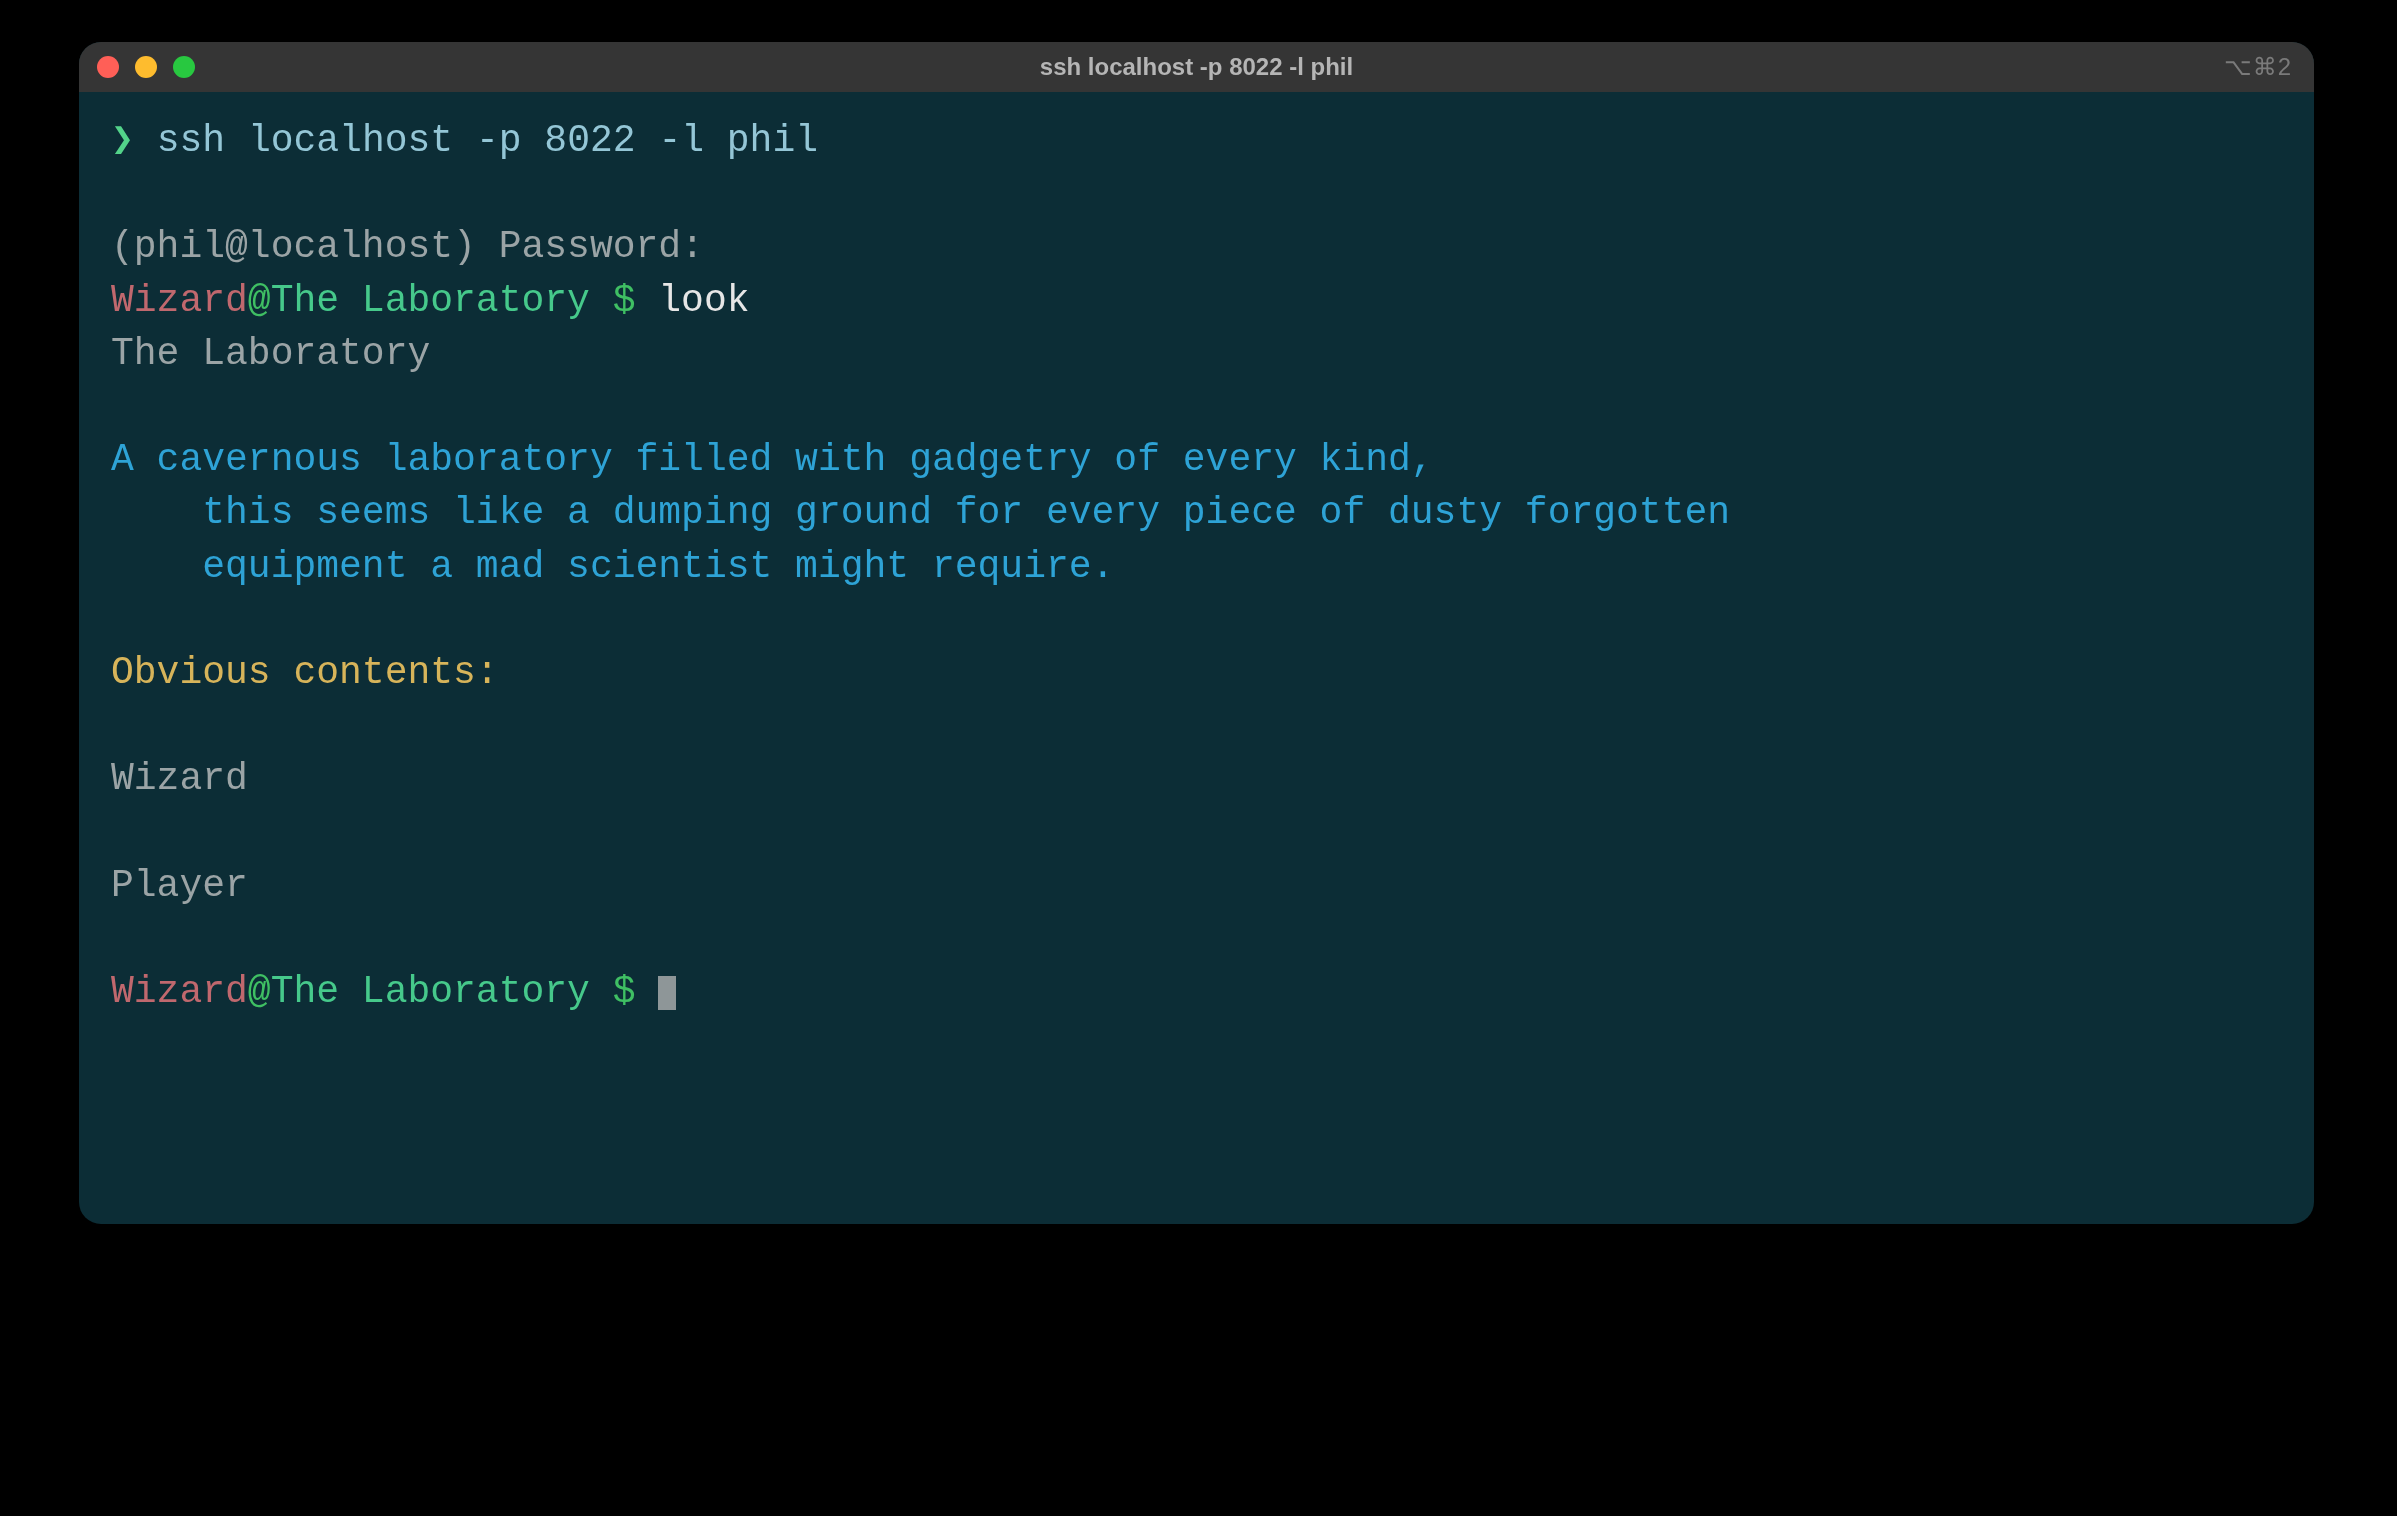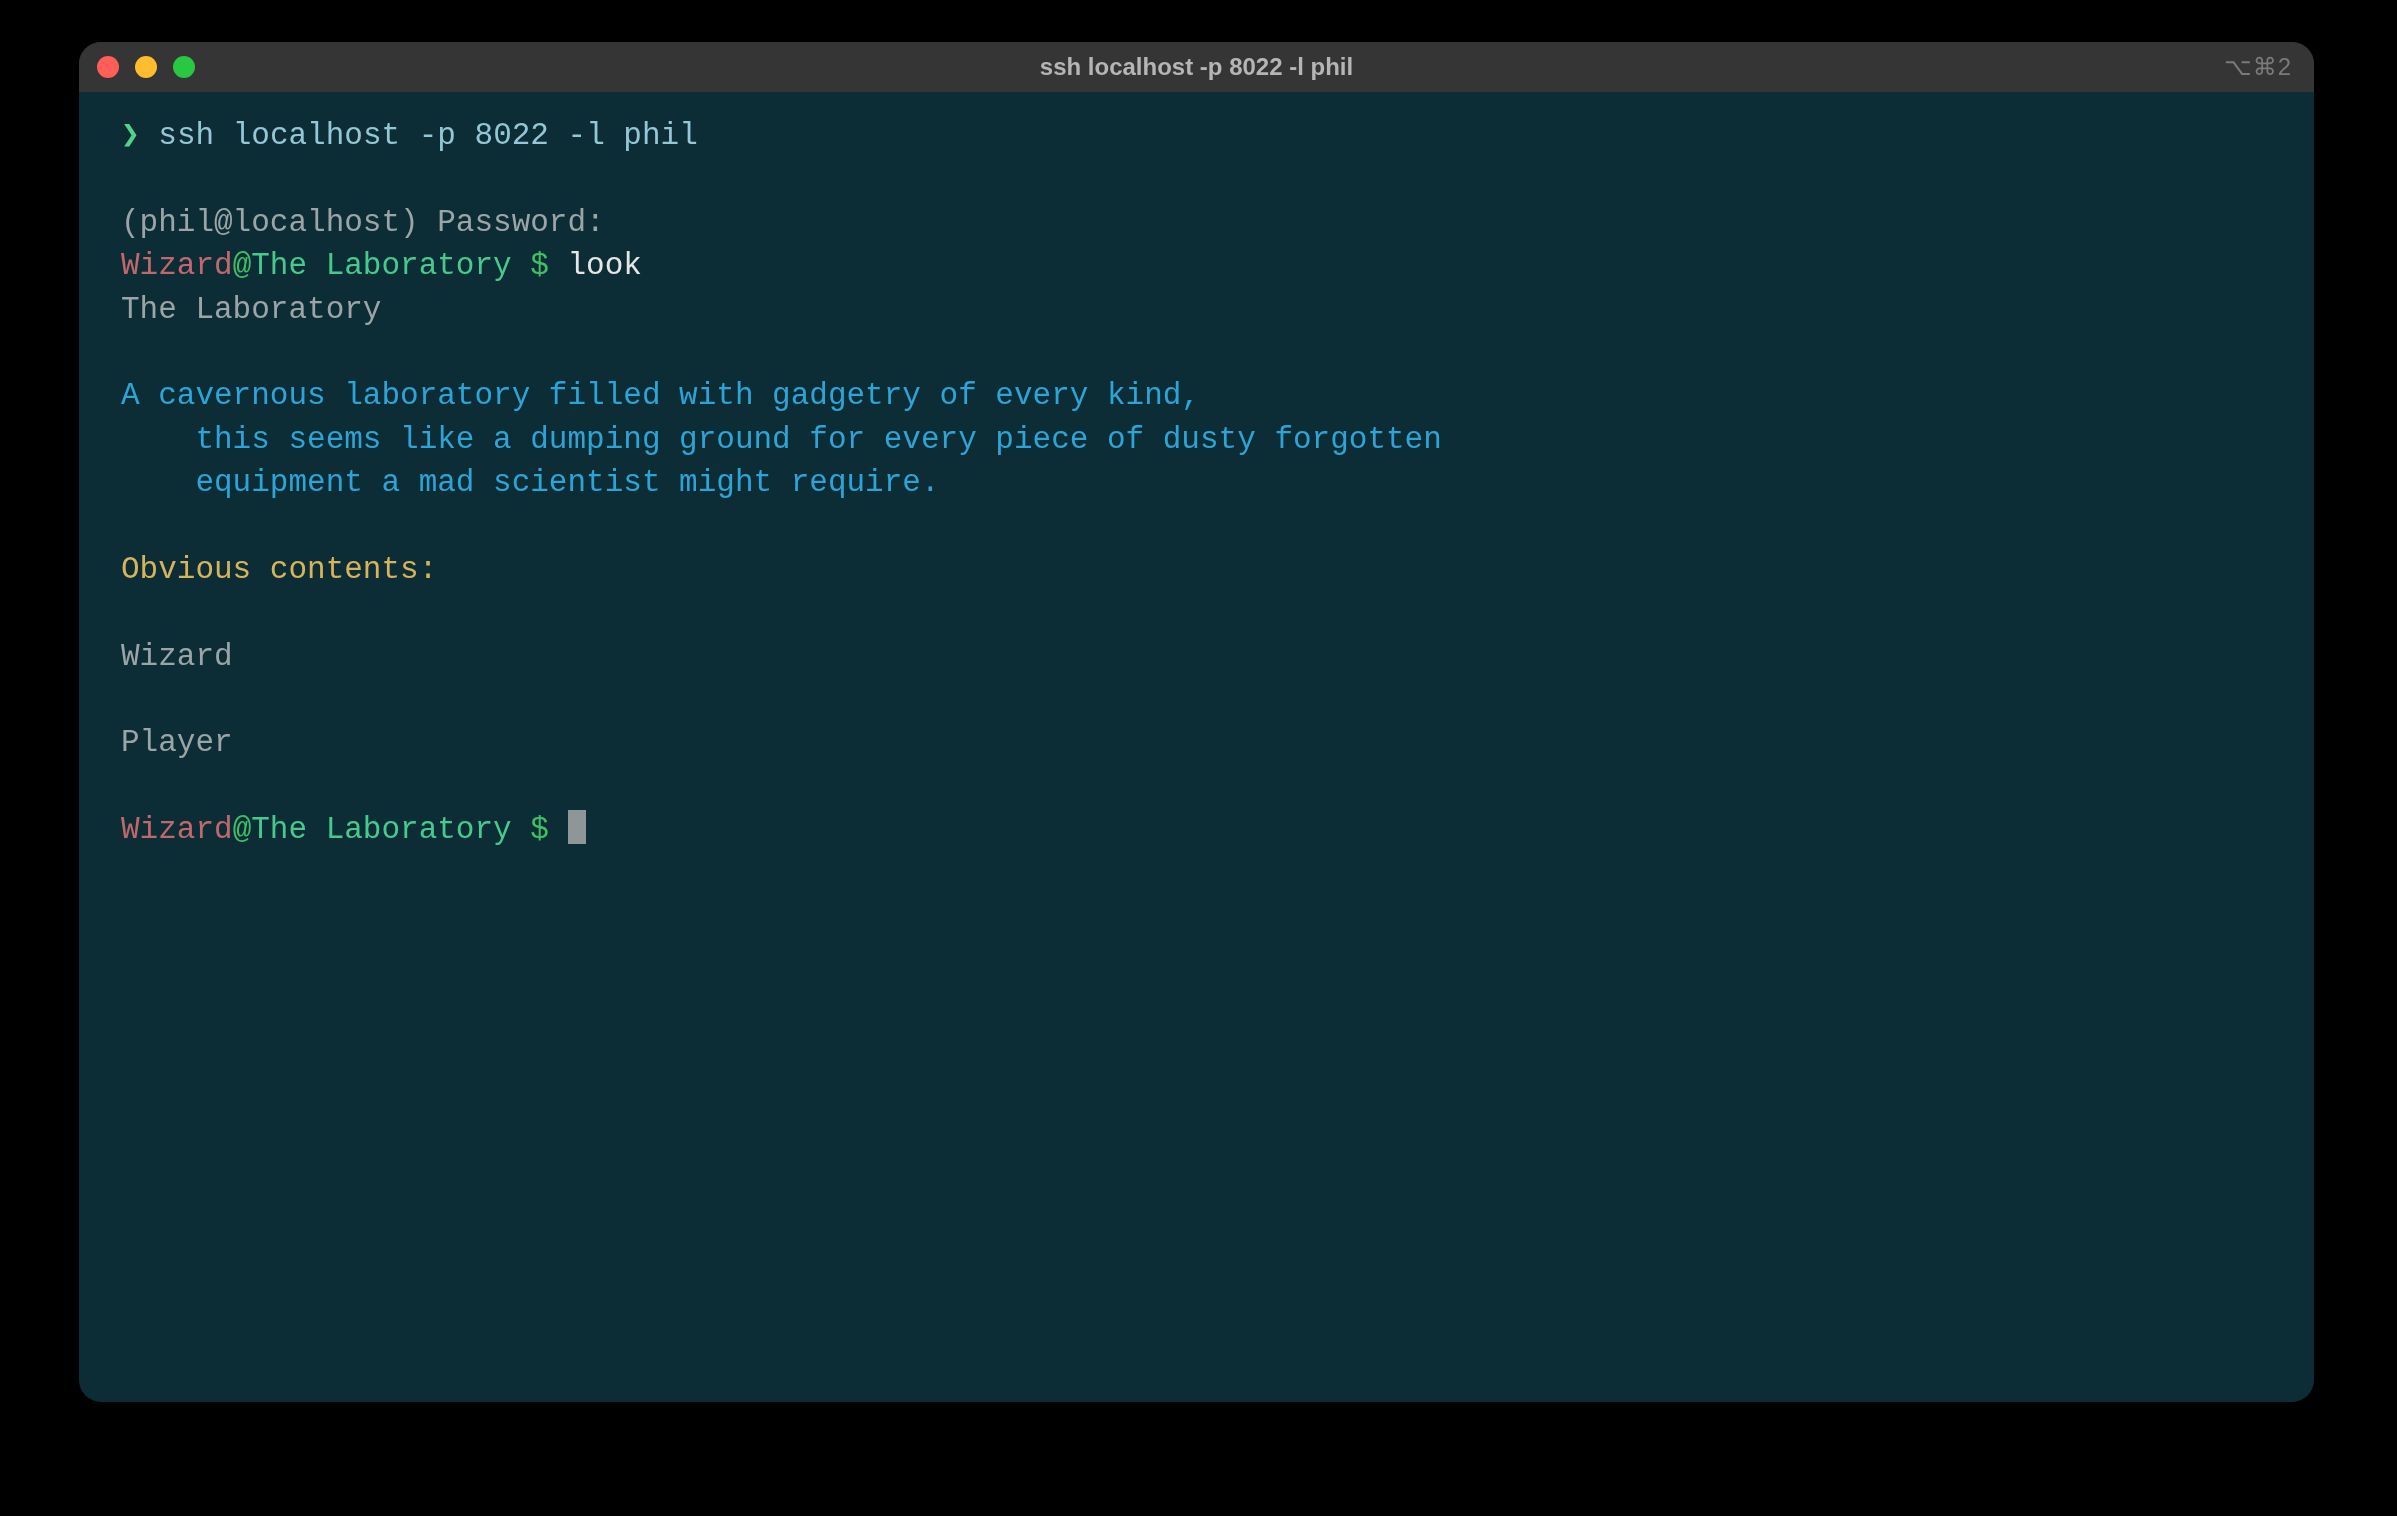--- a/index.html
+++ b/index.html
@@ -13,21 +13,21 @@
   .stage {
     position: relative;
     width: 2398px;
     height: 1517px;
   }
   .window {
     position: absolute;
     left: 79px;
     top: 42px;
     width: 2235px;
-    height: 1360px;
+    height: 1182px;
     background: #0c2d36;
     border-radius: 22px;
     box-shadow: 0 40px 119px rgba(0,0,0,0.8);
     overflow: hidden;
   }
   .titlebar {
     height: 50px;
     background: #353535;
     display: flex;
     align-items: center;
@@ -59,23 +59,23 @@
   .titlebar-right {
     position: absolute;
     right: 22px;
     font-family: -apple-system, Arial, sans-serif;
     font-size: 24px;
     color: #7a7a7a;
     letter-spacing: 1px;
   }
 
   .term {
-    padding: 22px 42px;
+    padding: 22px 32px;
     font-family: "Menlo", "Consolas", "Courier New", monospace;
-    font-size: 31px;
+    font-size: 38px;
     line-height: 1.4;
     color: #9fa5a7;
     white-space: pre;
   }
 
   .c-prompt-arrow { color: #53d38a; font-weight: bold; }
   .c-cmd          { color: #94c6d6; }
   .c-grey         { color: #9ba4a6; }
   .c-blue         { color: #2ea3d6; }
   .c-yellow       { color: #d7b45a; }

